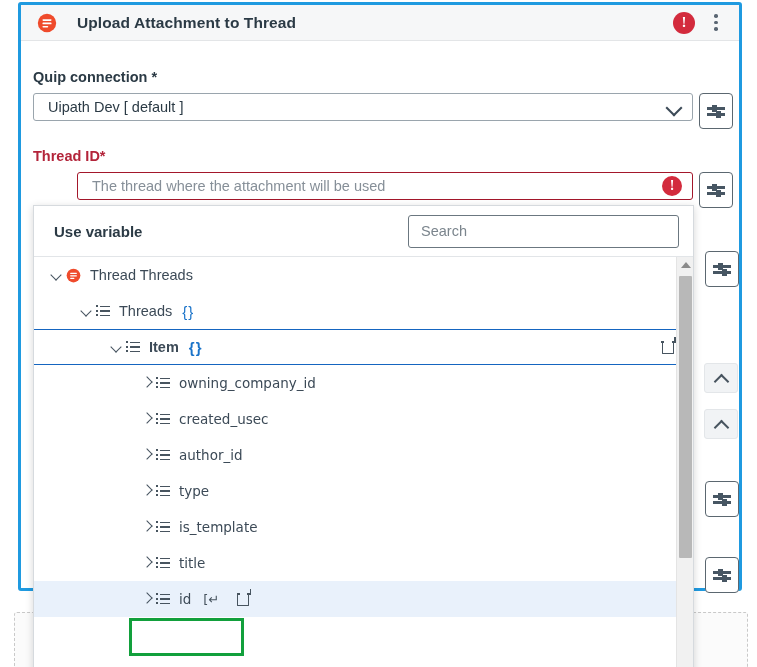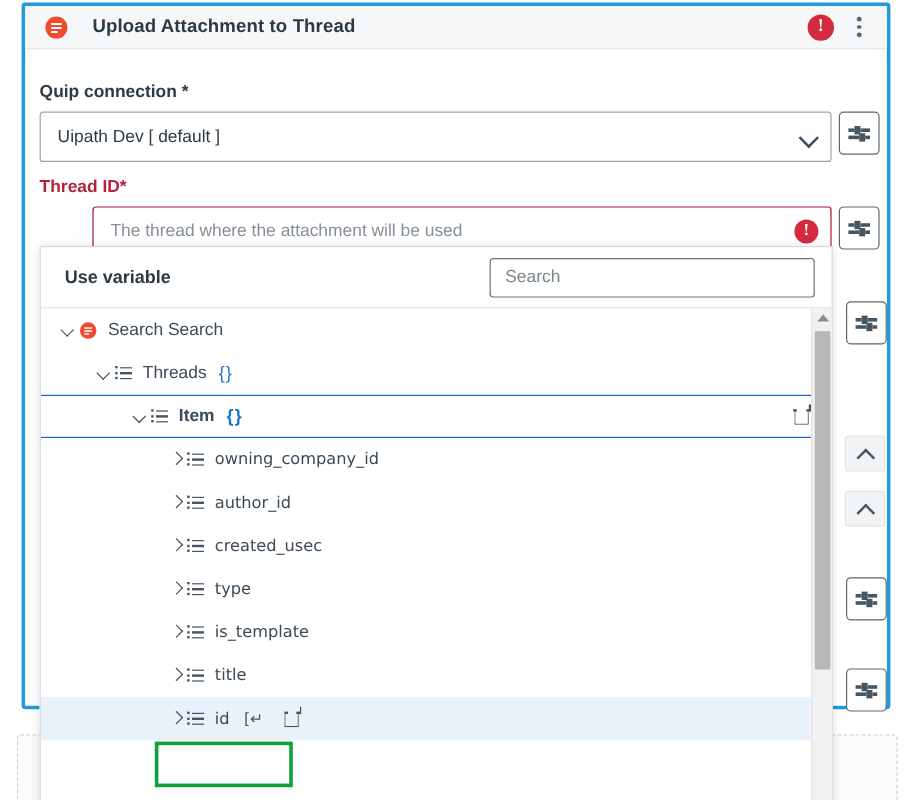--- a/index.html
+++ b/index.html
@@ -66,21 +66,21 @@
 
   .field-label {
     position:absolute;
     font-size: 14.5px; font-weight: bold; color: #2b3a45;
   }
   .field-label.req { color: #b3243a; }
 
   .input-row { position:absolute; display:flex; align-items:stretch; }
 
   .text-input {
-    height: 42px;
+    height: 28px;
     border: 1px solid #9aa5ad;
     border-radius: 3px;
     background:#fff;
     display:flex; align-items:center;
     padding: 0 10px 0 14px;
     font-size: 14.5px;
     color: #2b3a45;
   }
   .text-input.error { border-color: #a3172b; }
   .text-input .ph { color: #868f98; }
@@ -368,21 +368,21 @@
 
     <div class="tree" id="tree-container">
         <div class="tree-row" style="padding-left: 14px;">
           <span class="twisty down"></span>
           <svg viewBox="0 0 24 24" class="quip-small">
             <circle cx="12" cy="12" r="11" fill="#ef4b2c"></circle>
             <rect x="6.5" y="7.5" width="11" height="2" rx="1" fill="#fff"></rect>
             <rect x="6.5" y="11.5" width="11" height="2" rx="1" fill="#fff"></rect>
             <rect x="6.5" y="15.5" width="7" height="2" rx="1" fill="#fff"></rect>
           </svg>
-          <span class="node-label cond">Search Search</span>
+          <span class="node-label cond">Thread Threads</span>
         </div>
         <div class="tree-row" style="padding-left: 44px;">
           <span class="twisty down"></span>
           <span class="list-ico">
             <span class="ln" style="top: 0.5px;"></span>
             <span class="dt" style="top: 0.3px;"></span>
             <span class="ln" style="top: 5px;"></span>
             <span class="dt" style="top: 4.8px;"></span>
             <span class="ln" style="top: 9.5px;"></span>
             <span class="dt" style="top: 9.3px;"></span>
@@ -422,33 +422,33 @@
         <div class="tree-row" style="padding-left: 104px;">
           <span class="twisty right"></span>
           <span class="list-ico">
             <span class="ln" style="top: 0.5px;"></span>
             <span class="dt" style="top: 0.3px;"></span>
             <span class="ln" style="top: 5px;"></span>
             <span class="dt" style="top: 4.8px;"></span>
             <span class="ln" style="top: 9.5px;"></span>
             <span class="dt" style="top: 9.3px;"></span>
           </span>
+          <span class="node-label">created_usec</span>
+        </div>
+        <div class="tree-row" style="padding-left: 104px;">
+          <span class="twisty right"></span>
+          <span class="list-ico">
+            <span class="ln" style="top: 0.5px;"></span>
+            <span class="dt" style="top: 0.3px;"></span>
+            <span class="ln" style="top: 5px;"></span>
+            <span class="dt" style="top: 4.8px;"></span>
+            <span class="ln" style="top: 9.5px;"></span>
+            <span class="dt" style="top: 9.3px;"></span>
+          </span>
           <span class="node-label">author_id</span>
-        </div>
-        <div class="tree-row" style="padding-left: 104px;">
-          <span class="twisty right"></span>
-          <span class="list-ico">
-            <span class="ln" style="top: 0.5px;"></span>
-            <span class="dt" style="top: 0.3px;"></span>
-            <span class="ln" style="top: 5px;"></span>
-            <span class="dt" style="top: 4.8px;"></span>
-            <span class="ln" style="top: 9.5px;"></span>
-            <span class="dt" style="top: 9.3px;"></span>
-          </span>
-          <span class="node-label">created_usec</span>
         </div>
         <div class="tree-row" style="padding-left: 104px;">
           <span class="twisty right"></span>
           <span class="list-ico">
             <span class="ln" style="top: 0.5px;"></span>
             <span class="dt" style="top: 0.3px;"></span>
             <span class="ln" style="top: 5px;"></span>
             <span class="dt" style="top: 4.8px;"></span>
             <span class="ln" style="top: 9.5px;"></span>
             <span class="dt" style="top: 9.3px;"></span>

